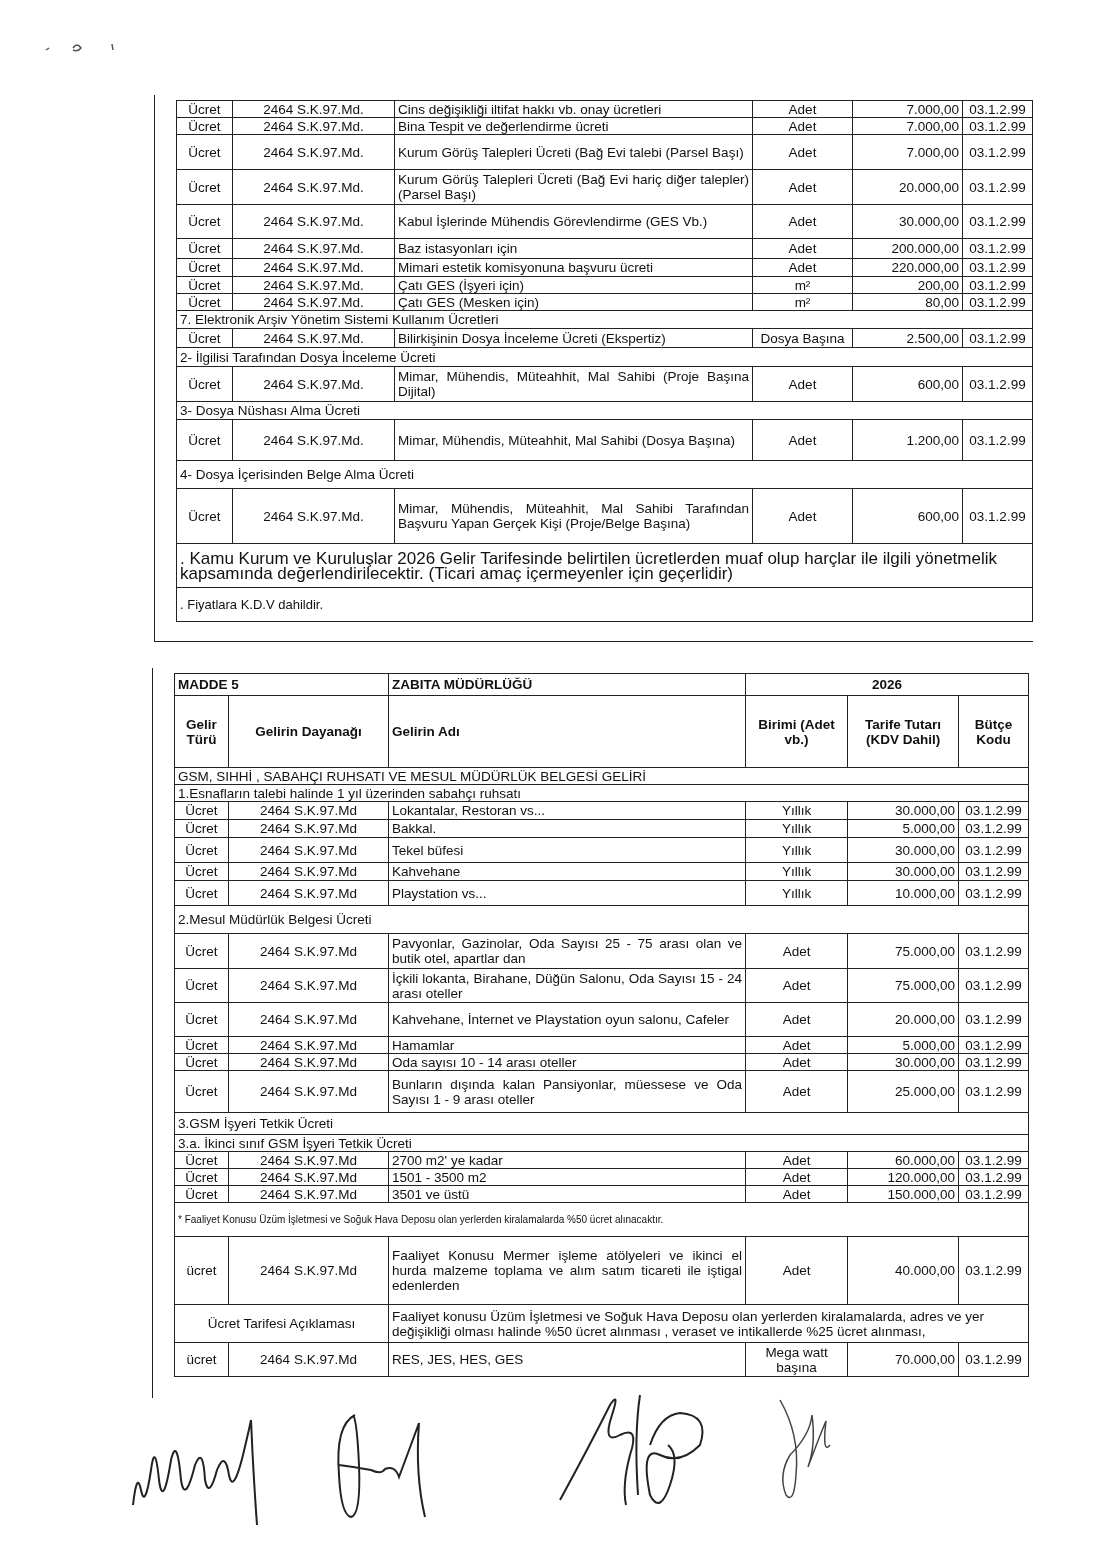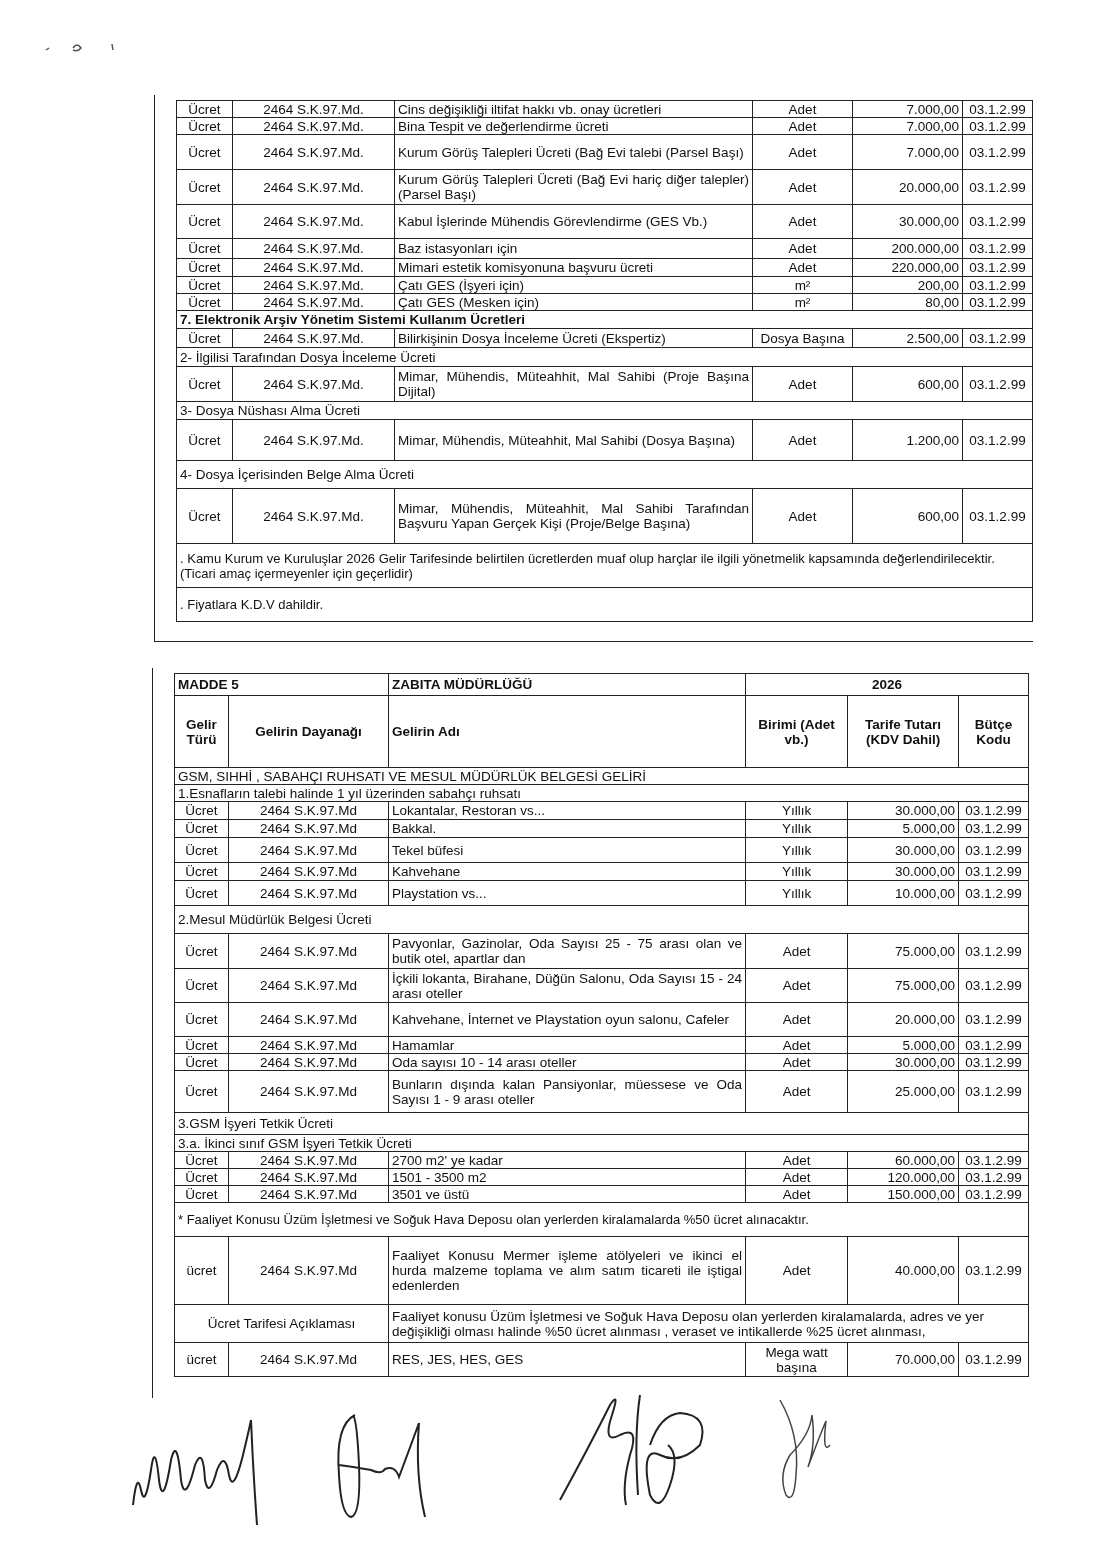--- a/index.html
+++ b/index.html
@@ -3,21 +3,21 @@
 <meta charset="utf-8">
 <style>
   html,body{margin:0;padding:0;background:#fff;}
   body{width:1093px;height:1547px;position:relative;overflow:hidden;font-family:"Liberation Sans",sans-serif;color:#111;}
   .scan-mark{position:absolute;left:28px;top:38px;width:100px;height:18px;}
   .tbl{position:absolute;border-collapse:collapse;table-layout:fixed;font-size:13.5px;}
   .tbl td{border:1px solid #222;padding:0 3px;line-height:15px;vertical-align:middle;overflow:hidden;}
   .c{text-align:center;}
   .r{text-align:right;}
   .j{text-align:justify;text-align-last:left;margin-left:30px;}
-  .b{font-weight:bold;}
+  .b{font-weight:normal;}
   .hdr td{font-weight:bold;}
   #t1{left:176px;top:100px;width:856px;}
   #t2{left:174px;top:673px;width:854px;}
   .frame1{position:absolute;left:154px;top:95px;width:878px;height:546px;border-left:1px solid #222;border-bottom:1px solid #222;}
   .frame2{position:absolute;left:152px;top:668px;width:876px;height:730px;border-left:1px solid #222;}
   .sig{position:absolute;}
 </style>
 </head>
 <body>
 
@@ -147,21 +147,21 @@
     </tr>
     <tr style="height:55px">
       <td class="c">Ücret</td>
       <td class="c">2464 S.K.97.Md.</td>
       <td class="j">Mimar, Mühendis, Müteahhit, Mal Sahibi Tarafından Başvuru Yapan Gerçek Kişi  (Proje/Belge Başına)</td>
       <td class="c">Adet</td>
       <td class="r">600,00</td>
       <td class="c">03.1.2.99</td>
     </tr>
     <tr style="height:44px">
-      <td colspan="6" style="font-size:13px">. Kamu Kurum ve Kuruluşlar 2026 Gelir Tarifesinde belirtilen ücretlerden muaf olup harçlar ile ilgili yönetmelik kapsamında değerlendirilecektir. (Ticari amaç içermeyenler için geçerlidir)</td>
+      <td colspan="6" style="font-size:17px">. Kamu Kurum ve Kuruluşlar 2026 Gelir Tarifesinde belirtilen ücretlerden muaf olup harçlar ile ilgili yönetmelik kapsamında değerlendirilecektir. (Ticari amaç içermeyenler için geçerlidir)</td>
     </tr>
     <tr style="height:34px">
       <td colspan="6" style="font-size:13px">. Fiyatlara K.D.V dahildir.</td>
     </tr>
   </tbody>
 </table>
 
 <div class="frame2"></div>
 
 <table class="tbl" id="t2">
@@ -308,21 +308,21 @@
     </tr>
     <tr style="height:17px">
       <td class="c">Ücret</td>
       <td class="c">2464 S.K.97.Md</td>
       <td>3501 ve üstü</td>
       <td class="c">Adet</td>
       <td class="r">150.000,00</td>
       <td class="c">03.1.2.99</td>
     </tr>
     <tr style="height:34px">
-      <td colspan="6" style="font-size:13px">* Faaliyet Konusu Üzüm İşletmesi ve Soğuk Hava Deposu olan yerlerden kiralamalarda %50 ücret alınacaktır.</td>
+      <td colspan="6" style="font-size:10px">* Faaliyet Konusu Üzüm İşletmesi ve Soğuk Hava Deposu olan yerlerden kiralamalarda %50 ücret alınacaktır.</td>
     </tr>
     <tr style="height:68px">
       <td class="c">ücret</td>
       <td class="c">2464 S.K.97.Md</td>
       <td class="j">Faaliyet Konusu Mermer işleme atölyeleri ve ikinci el hurda malzeme toplama ve alım satım ticareti ile iştigal edenlerden</td>
       <td class="c">Adet</td>
       <td class="r">40.000,00</td>
       <td class="c">03.1.2.99</td>
     </tr>
     <tr style="height:38px">

